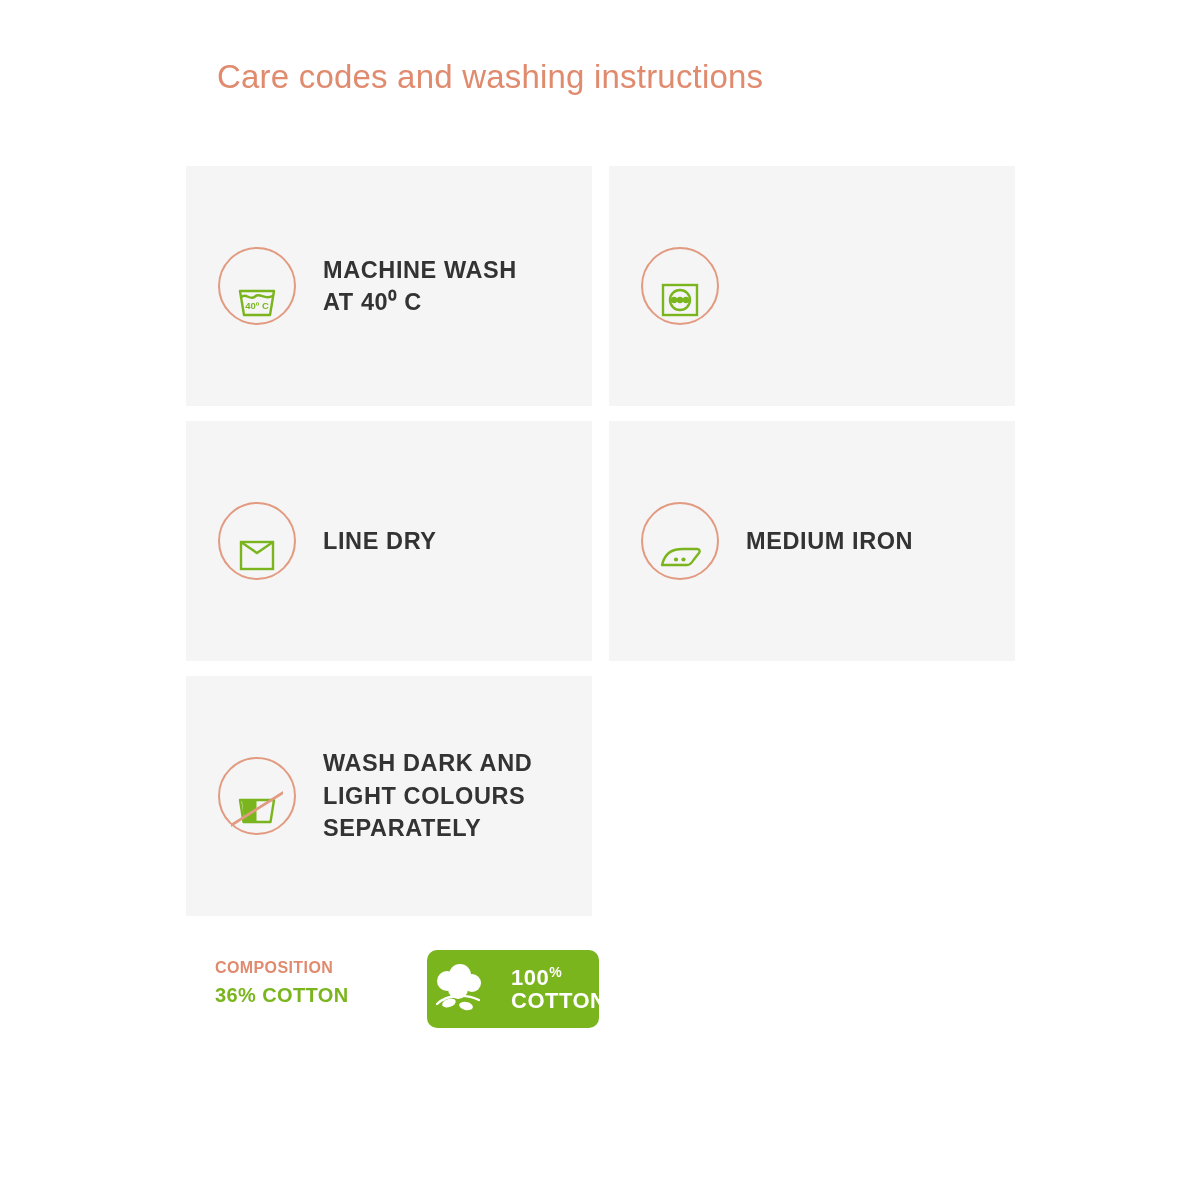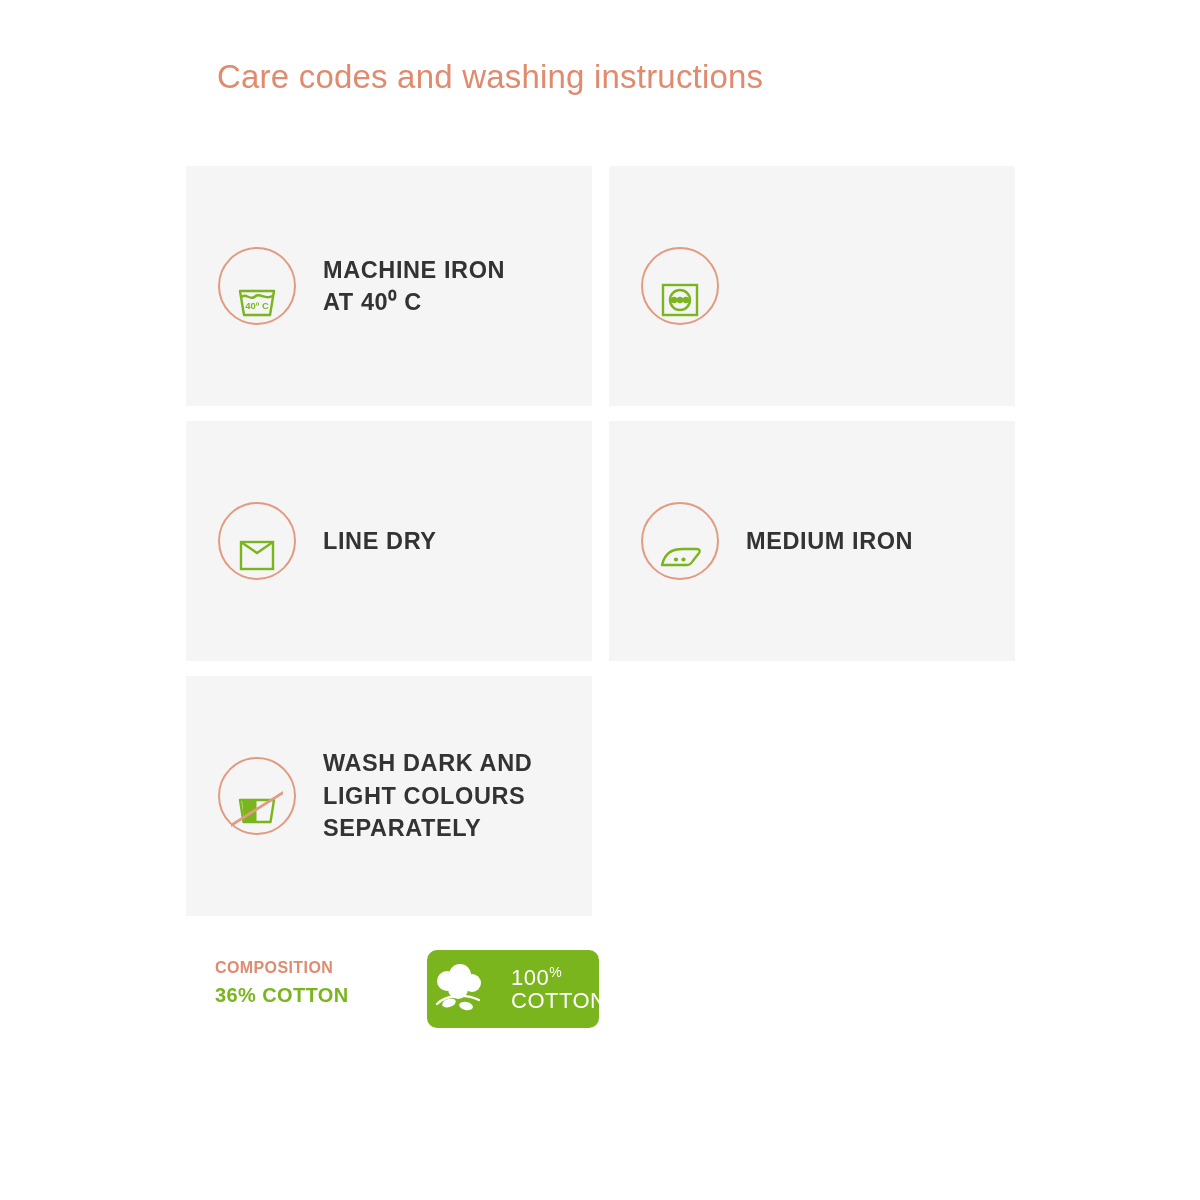--- a/index.html
+++ b/index.html
@@ -101,21 +101,21 @@
     width: 172px;
     height: 78px;
     background: #7ab51d;
     border-radius: 10px;
     display: flex;
     align-items: center;
   }
   .badge-text {
     color: #ffffff;
     font-size: 22px;
-    font-weight: 400;
+    font-weight: 700;
     line-height: 1.04;
     letter-spacing: 0.5px;
     margin-left: 6px;
   }
   .badge-text .pct {
     font-size: 14px;
     vertical-align: super;
   }
   svg { display: block; }
 </style>
@@ -129,21 +129,21 @@
   <div class="grid">
 
     <div class="card">
       <div class="icon-wrap">
         <svg width="50" height="46" viewBox="0 0 50 46">
           <path d="M8 14 H42 L38 38 H12 Z" fill="none" stroke="#7ab51d" stroke-width="2.4" stroke-linejoin="round"></path>
           <path d="M9.5 20 C14 15.5, 18 24, 23 19.5 C28 15, 32.5 23.5, 40.5 19" fill="none" stroke="#7ab51d" stroke-width="2.4" stroke-linecap="round"></path>
           <text x="25" y="32" font-family="'Liberation Sans', sans-serif" font-size="9.5" font-weight="700" fill="#7ab51d" text-anchor="middle">40º C</text>
         </svg>
       </div>
-      <div class="card-label">MACHINE IRON
+      <div class="card-label">MACHINE WASH
 AT  40⁰ C</div>
     </div>
 
 
     <div class="card">
       <div class="icon-wrap">
         <svg width="46" height="46" viewBox="0 0 46 46">
           <rect x="6" y="8" width="34" height="30" fill="none" stroke="#7ab51d" stroke-width="2.4"></rect>
           <circle cx="23" cy="23" r="10" fill="none" stroke="#7ab51d" stroke-width="2.4"></circle>
           <circle cx="23" cy="23" r="3.2" fill="#7ab51d"></circle>

